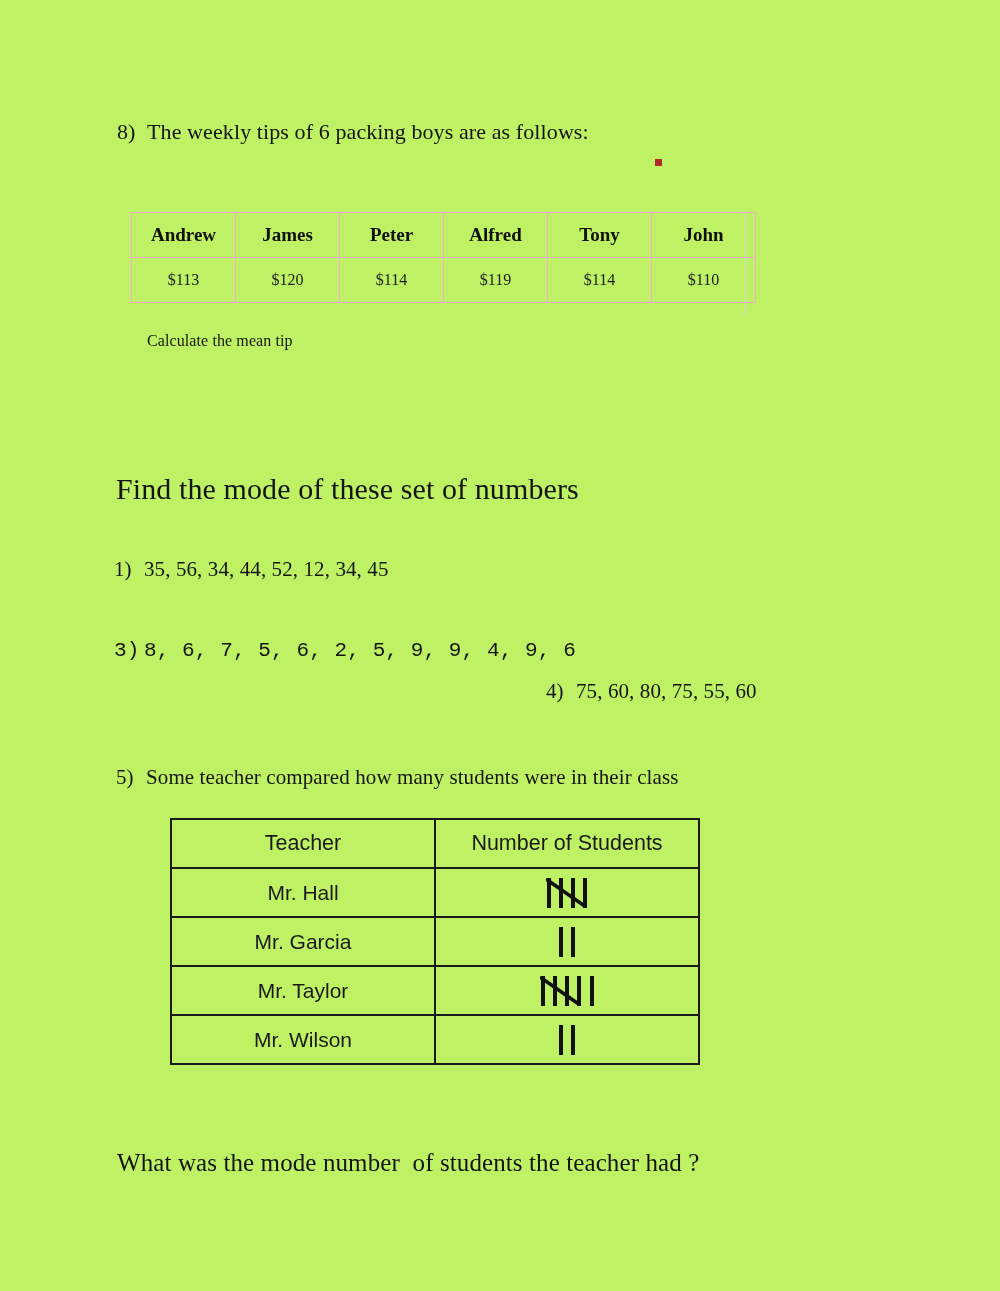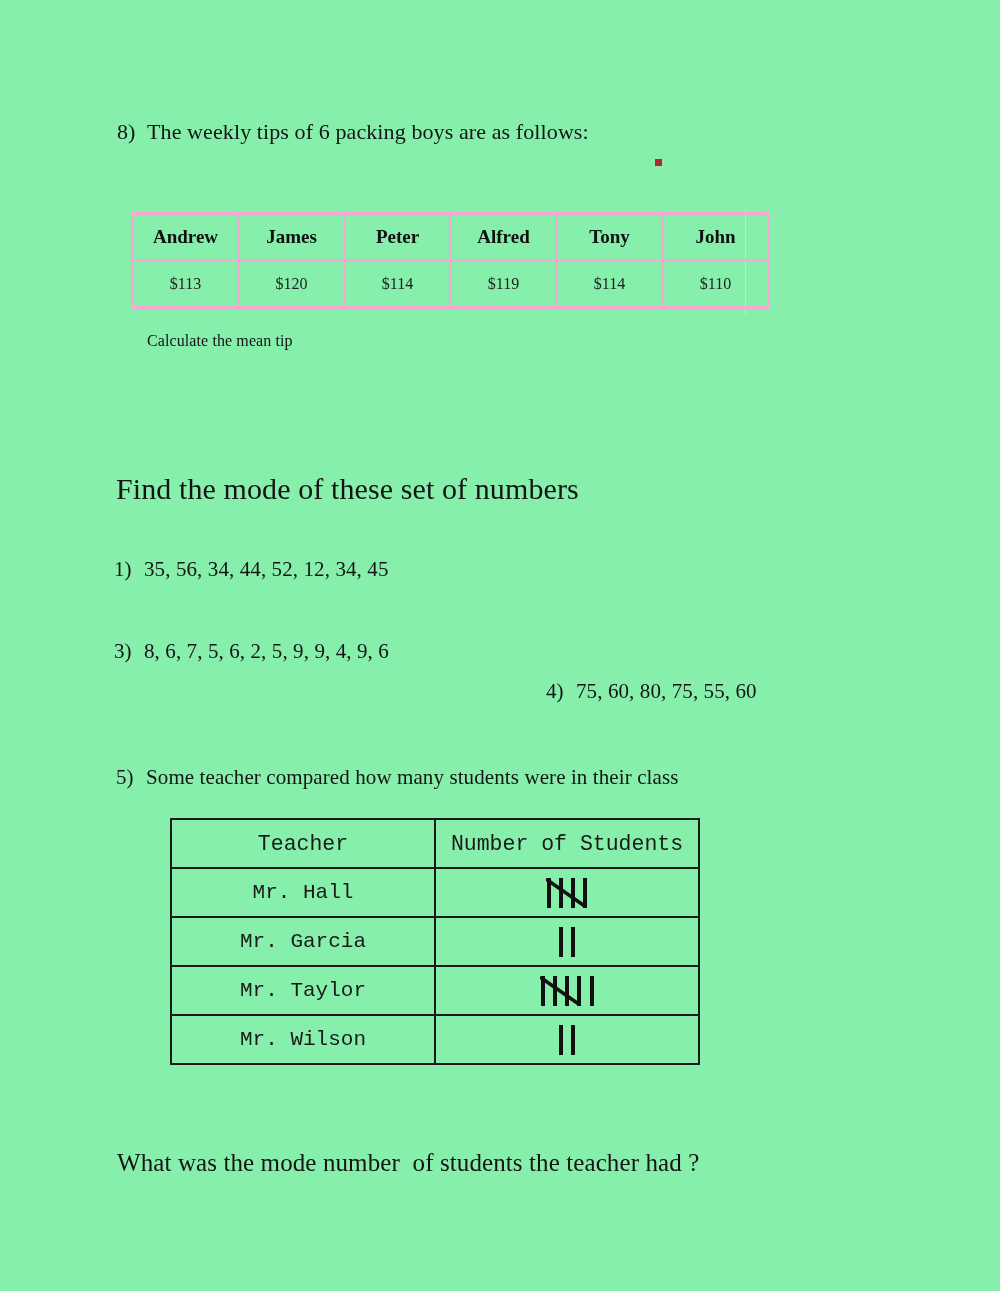--- a/index.html
+++ b/index.html
@@ -4,21 +4,21 @@
 <style>
   html, body {
     margin: 0;
     padding: 0;
     background: #ffffff;
   }
   .page {
     position: relative;
     width: 1000px;
     height: 1291px;
-    background: #86efac;
+    background: #bef264;
     overflow: hidden;
     font-family: "Liberation Serif", "DejaVu Serif", serif;
     color: #111111;
   }
 
   
   .q-line {
     position: absolute;
     font-size: 21px;
     line-height: 1.25;
@@ -30,21 +30,21 @@
     display: inline-block;
     min-width: 30px;
   }
 
   #q8-heading  { left: 117px; top: 118px;  font-size: 22px; }
   #mean-prompt { left: 147px; top: 331px;  font-size: 16px; }
   #mode-heading{ left: 116px; top: 470px;  font-size: 30px; }
 
   #mode-q1 { left: 114px; top: 556px; }
   #mode-q2 { left: 552px; top: 556px; }
-  #mode-q3 { left: 114px; top: 638px; }
+  #mode-q3 { left: 114px; top: 638px; font-family: Liberation Mono, monospace; }
   #mode-q4 { left: 546px; top: 638px; margin-top: 40px; }
 
   #q5-heading   { left: 116px; top: 764px; font-size: 21px; }
   #final-question { left: 117px; top: 1147px; font-size: 25px; }
 
   
   .red-speck {
     position: absolute;
     left: 655px;
     top: 159px;
@@ -55,21 +55,21 @@
 
   
   .tips-table {
     position: absolute;
     left: 131px;
     top: 212px;
     border-collapse: collapse;
     table-layout: fixed;
   }
   .tips-table td {
-    border: 3px solid #f9a8d4;
+    border: 1px solid #f9a8d4;
     text-align: center;
     vertical-align: middle;
     width: 101px;
     height: 42px;
     font-family: "Liberation Serif", "DejaVu Serif", serif;
   }
   .tips-table .name-cell {
     font-weight: bold;
     font-size: 19px;
     color: #101010;
@@ -100,21 +100,21 @@
   .tally-table td {
     border: 2px solid #1a1a1a;
     height: 45px;
     vertical-align: middle;
     text-align: center;
   }
   .tally-table .col-teacher { width: 260px; }
   .tally-table .col-count   { width: 260px; }
   .tally-table .th-cell,
   .tally-table .teacher-cell {
-    font-family: Liberation Mono, monospace;
+    font-family: Liberation Sans, sans-serif;
     font-size: 21px;
     color: #1a1a1a;
     font-weight: normal;
   }
   .tally-table .th-cell { font-size: 21.5px; }
 
   
   .tally-wrap {
     display: flex;
     justify-content: center;

